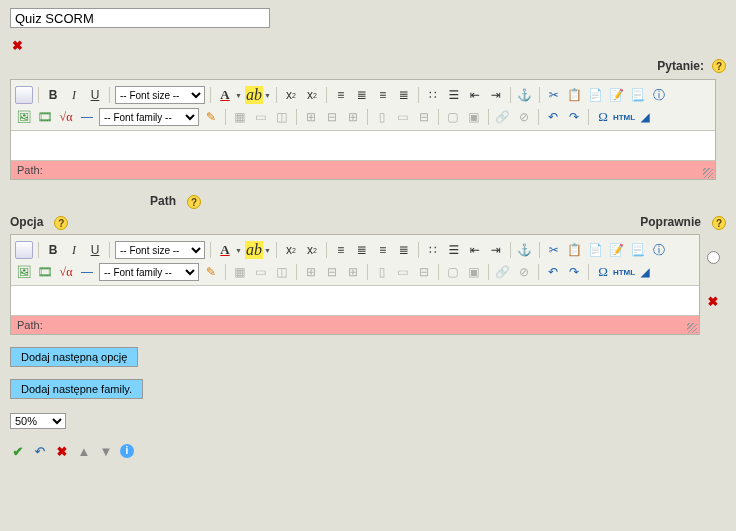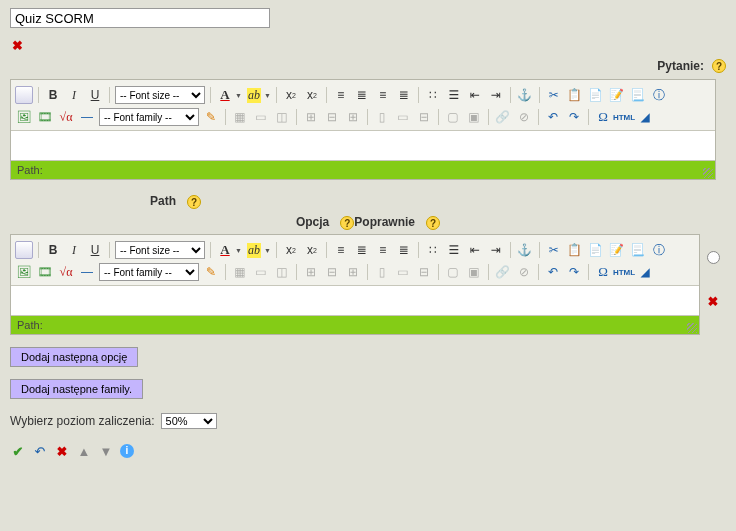--- a/index.html
+++ b/index.html
@@ -68,42 +68,42 @@
   .tb-sel {
     height: 18px; font-size: 10px;
     border: 1px solid #999; background: #fff;
   }
   .editor-area {
     background: #fff;
     min-height: 30px;
     border-top: 1px solid #c7c7bb;
   }
   .editor-path {
-    background: #84cc16;
+    background: #fca5a5;
     border-top: 1px solid #c7c7bb;
     padding: 3px 6px;
     position: relative;
     font-size: 11px;
     color: #444;
   }
   .resize-handle {
     position: absolute;
     right: 2px; bottom: 1px;
     width: 10px; height: 10px;
     background: repeating-linear-gradient(-45deg, #999 0 1px, transparent 1px 3px);
     cursor: nwse-resize;
   }
   .opcje-header {
     text-align: left;
     margin: 14px 0 6px 0;
     padding-left: 140px;
   }
   .opcja-row {
     display: flex;
-    justify-content: center;
+    justify-content: space-between;
     align-items: center;
     margin-top: 2px;
   }
   .editor-option-wrap {
     display: flex;
     align-items: center;
     gap: 6px;
   }
   .radio-circle {
     width: 13px; height: 13px;
@@ -116,21 +116,21 @@
   .remove-x-right {
     color: #c00;
     font-weight: bold;
     font-size: 13px;
     cursor: pointer;
     display:inline-block;
     width:14px;
     text-align:center;
   }
   .btn {
-    background: #c4b5fd;
+    background: #7dd3fc;
     border: 1px solid #999;
     padding: 3px 10px;
     font-size: 11px;
     cursor: pointer;
     margin-top: 12px;
     display: inline-block;
   }
   .level-row {
     margin-top: 14px;
     display: flex;
@@ -177,21 +177,21 @@
   .disabled { opacity: .35; }
   .font-a {
     font-family: 'Times New Roman', serif;
     font-size:13px; font-weight:bold;
     text-decoration: underline;
     text-decoration-color:#d00;
   }
   .hilite-a {
     font-family: 'Times New Roman', serif;
     background:#ffec4a; padding:0 1px;
-    font-style:italic; font-size:12px;
+    font-style:italic; font-size:16px;
   }
   .drop-caret { font-size:7px; color:#555; margin-left:-2px; }
 </style>
 </head>
 <body>
 
 
 
 
 <input class="title-input" type="text" value="Quiz SCORM" style="">
@@ -408,21 +408,20 @@
 
 <div>
   <button class="btn">Dodaj następną opcję</button>
 </div>
 <div>
   <button class="btn">Dodaj następne family.</button>
 </div>
 
 
 <div class="level-row">
-  <span>Wybierz poziom zaliczenia:</span>
   <select class="sel" style="width:56px">
     <option>50%</option>
   </select>
 </div>
 
 
 <div class="footer-row">
   <span class="ic green-check">✔</span>
   <span class="ic c-blue">↶</span>
   <span class="ic" style="color:#c00;font-weight:bold">✖</span>

